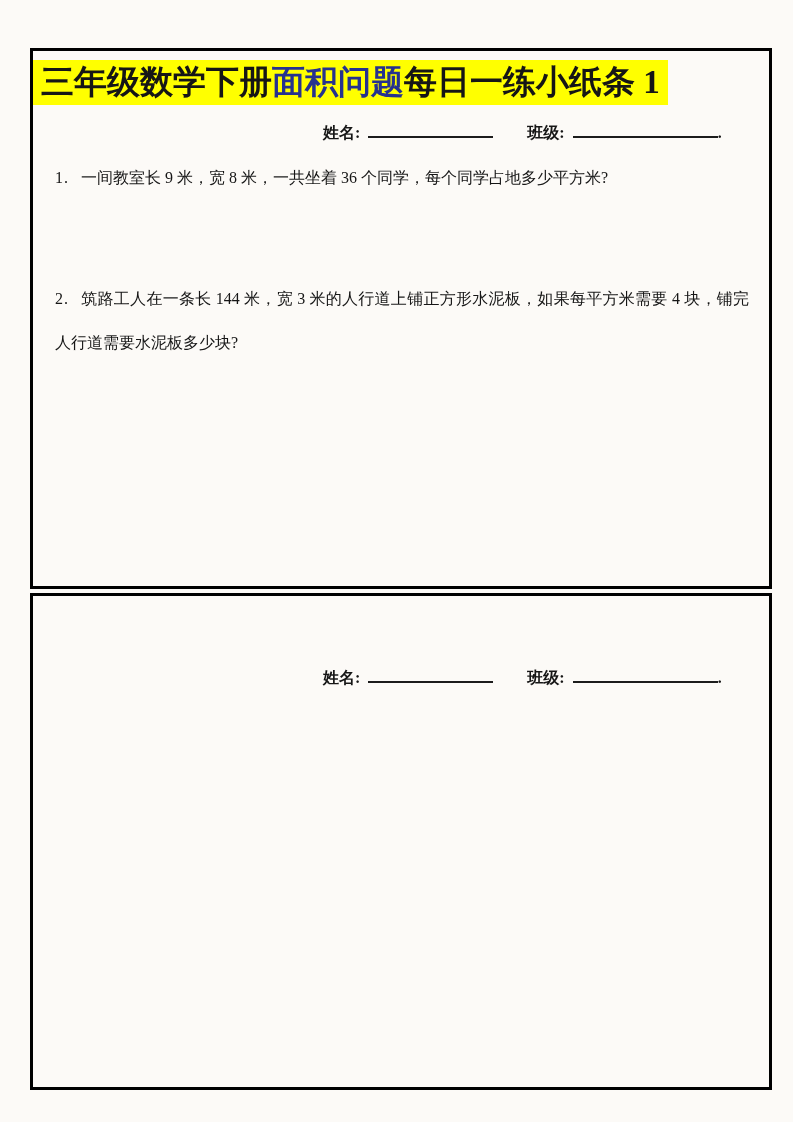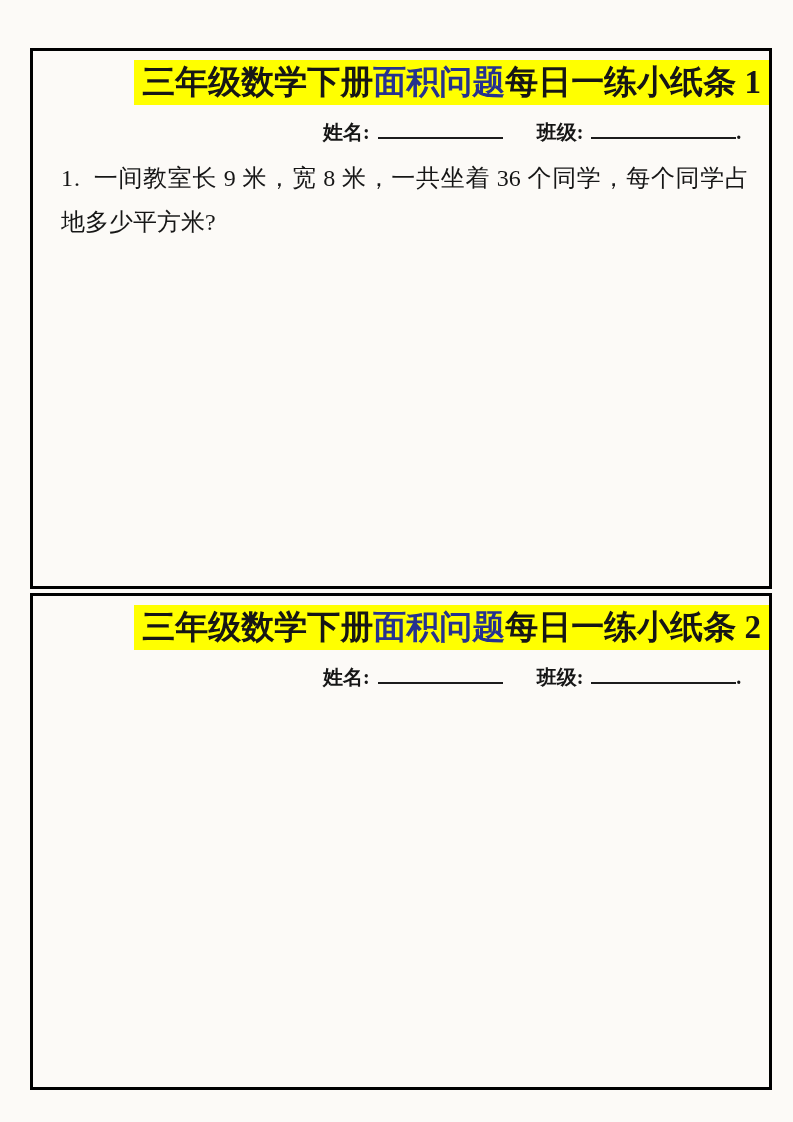--- a/index.html
+++ b/index.html
@@ -12,44 +12,44 @@
     overflow:hidden;
   }
   .sheet-box{
     position:absolute;left:30px;width:742px;
     border:3px solid #000;box-sizing:border-box;
     background:transparent;
   }
   #section-1{top:48px;height:541px;}
   #section-2{top:593px;height:497px;}
 
-  .title-row{text-align:right;margin-top:9px;}
+  .title-row{text-align:left;margin-top:9px;}
   .title-text{
     display:inline-block;background:#ffff00;
     font-weight:bold;font-size:33px;line-height:45px;
     padding:0 8px;white-space:nowrap;
   }
   .title-blue{color:#26328f;}
 
   .meta-row{
     position:absolute;top:68px;left:290px;right:10px;
-    font-size:20px;font-weight:bold;white-space:nowrap;
+    font-size:16px;font-weight:bold;white-space:nowrap;
   }
   .blank-line{
     display:inline-block;border-bottom:2px solid #1c1c1c;
     height:17px;vertical-align:baseline;
   }
   .blank-name{width:125px;margin-left:8px;}
   .blank-class{width:145px;margin-left:8px;}
   .class-label{margin-left:34px;}
   .period{font-weight:bold;}
 
   .problem{
-    position:absolute;left:28px;right:20px;
-    font-size:24px;line-height:44px;
+    position:absolute;left:22px;right:20px;
+    font-size:16px;line-height:44px;
     text-align:justify;
   }
   .problem .num{margin-right:12px;letter-spacing:1px;}
   #s1-p1{top:105px;}
   #s1-p2{top:226px;}
   #s2-p1{top:97px;}
   #s2-p2{top:300px;}
 </style>
 </head>
 <body>
@@ -59,24 +59,24 @@
   <div class="sheet-box" id="section-1">
     <div class="title-row">
       <span class="title-text"><span>三年级数学下册</span><span class="title-blue">面积问题</span><span>每日一练小纸条 1</span></span>
     </div>
     <div class="meta-row">
       <span>姓名:</span><span class="blank-line blank-name"></span><span class="class-label">班级:</span><span class="blank-line blank-class"></span><span class="period">.</span>
     </div>
     <div class="problem" id="s1-p1">
       <span class="num">1.</span><span>一间教室长 9 米，宽 8 米，一共坐着 36 个同学，每个同学占地多少平方米?</span>
     </div>
+    <div class="problem" id="s1-p2">
+      <span class="num">2.</span><span>筑路工人在一条长 144 米，宽 3 米的人行道上铺正方形水泥板，如果每平方米需要 4 块，铺完人行道需要水泥板多少块?</span>
+    </div>
   </div>
 
   <div class="sheet-box" id="section-2">
-    <div class="title-row">
-      <span class="title-text"><span>三年级数学下册</span><span class="title-blue">面积问题</span><span>每日一练小纸条 2</span></span>
-    </div>
     <div class="meta-row">
       <span>姓名:</span><span class="blank-line blank-name"></span><span class="class-label">班级:</span><span class="blank-line blank-class"></span><span class="period">.</span>
     </div>
   </div>
 
 </div>
 
 </body></html>

